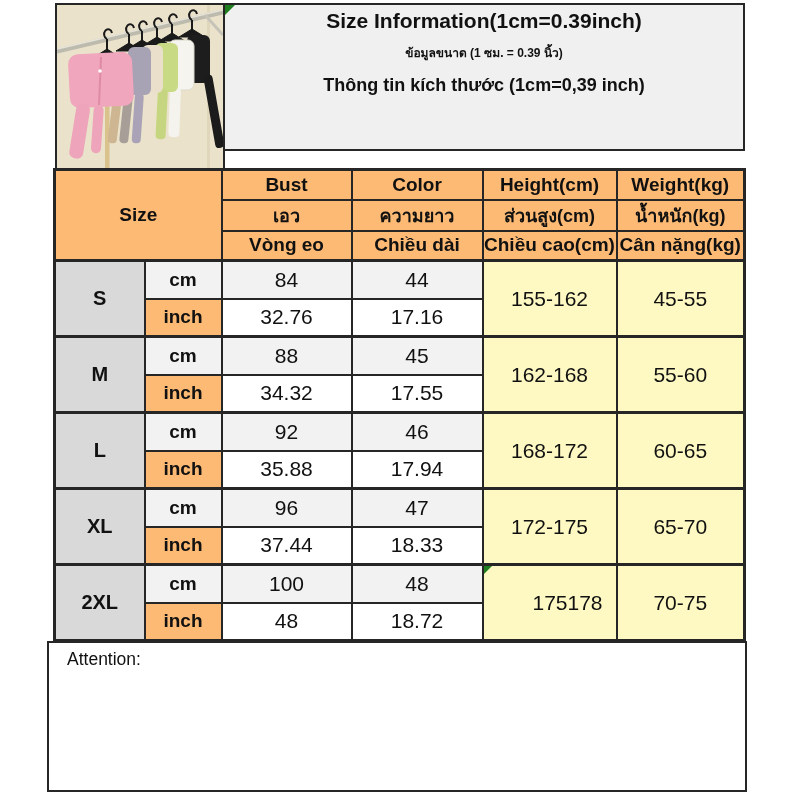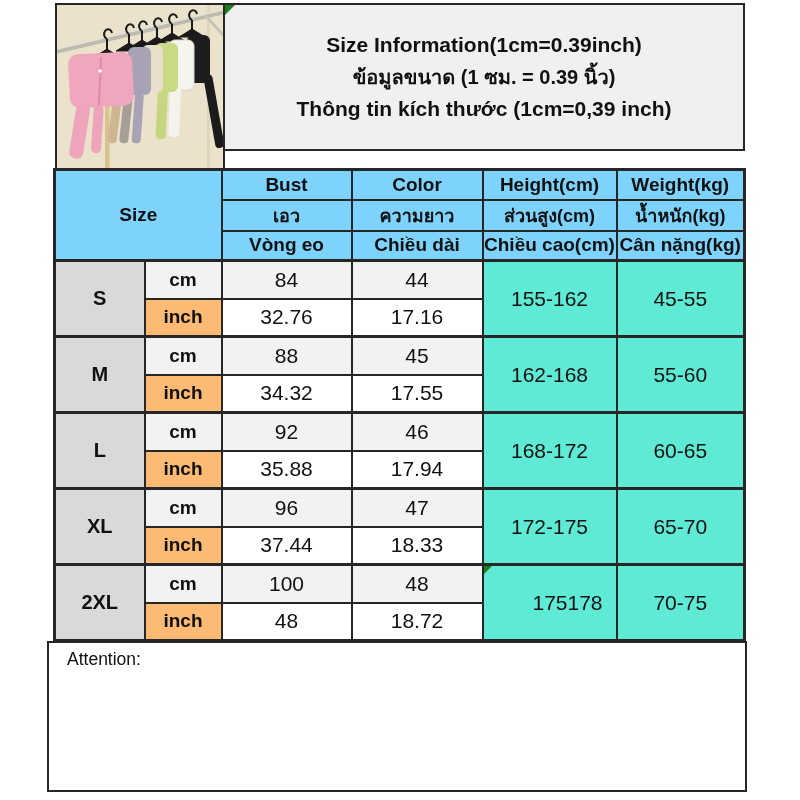--- a/index.html
+++ b/index.html
@@ -8,48 +8,48 @@
     font-family:"Liberation Sans", sans-serif;color:#111;
     -webkit-font-smoothing:antialiased;
   }
   .photo-cell{
     position:absolute;left:55px;top:3px;width:170px;height:167px;
     border:2px solid #262626;box-sizing:border-box;background:#ebe2cb;overflow:hidden;
   }
   .title-cell{
     position:absolute;left:223px;top:3px;width:522px;height:148px;
     border:2px solid #262626;box-sizing:border-box;background:#f0f0f0;
-    display:flex;flex-direction:column;align-items:center;justify-content:center;
+    display:flex;flex-direction:column;align-items:center;
     text-align:center;font-weight:bold;line-height:32px;
   }
   .title-cell .t1{font-size:21px;}
-  .title-cell .t2{font-size:20px;}
-  .title-cell .t3{font-size:21px;}
+  .title-cell .t2{font-size:12px;}
+  .title-cell .t3{font-size:18px;}
   .flag-tl{position:absolute;top:0;left:0;width:0;height:0;
     border-top:10px solid #1e7d1e;border-right:10px solid transparent;}
   .size-table{
     position:absolute;left:53px;top:168px;border-collapse:collapse;table-layout:fixed;
     border:3px solid #262626;
   }
   .size-table td{
     border:2px solid #262626;text-align:center;vertical-align:middle;
     padding:0;overflow:hidden;white-space:nowrap;
   }
   tr.hdr{height:30px;}
-  tr.hdr td{background:#7dd3fc;font-weight:bold;font-size:19px;}
+  tr.hdr td{background:#fdba74;font-weight:bold;font-size:19px;}
   tr.hdr.th-row td{font-size:18px;}
   .size-hd{font-size:38px;font-weight:bold;background:#d9d9d9;}
   tr.data{height:38px;}
   tr.data td{font-size:21px;font-weight:normal;}
   td.size-cell{background:#d9d9d9;font-weight:bold !important;font-size:20px !important;}
   td.unit{background:#f2f2f2;font-weight:bold !important;font-size:19px !important;}
   td.unit.inch-u{background:#fdba74;}
   td.cmv{background:#f2f2f2;}
   td.whitev{background:#ffffff;margin-top:40px;}
-  td.merged{background:#5eead4;margin-top:16px;}
+  td.merged{background:#fef9c3;margin-top:16px;}
   tr.block-start td{border-top-width:3px;}
   td.flagged{position:relative;padding-left:36px;}
   .cflag{position:absolute;top:0;left:0;width:0;height:0;
     border-top:8px solid #1e7d1e;border-right:8px solid transparent;}
   .attention{
     position:absolute;left:47px;top:641px;width:700px;height:151px;
     border:2px solid #262626;box-sizing:border-box;background:#ffffff;
     padding:4px 18px;font-size:17.5px;line-height:25px;
   }
 </style>

